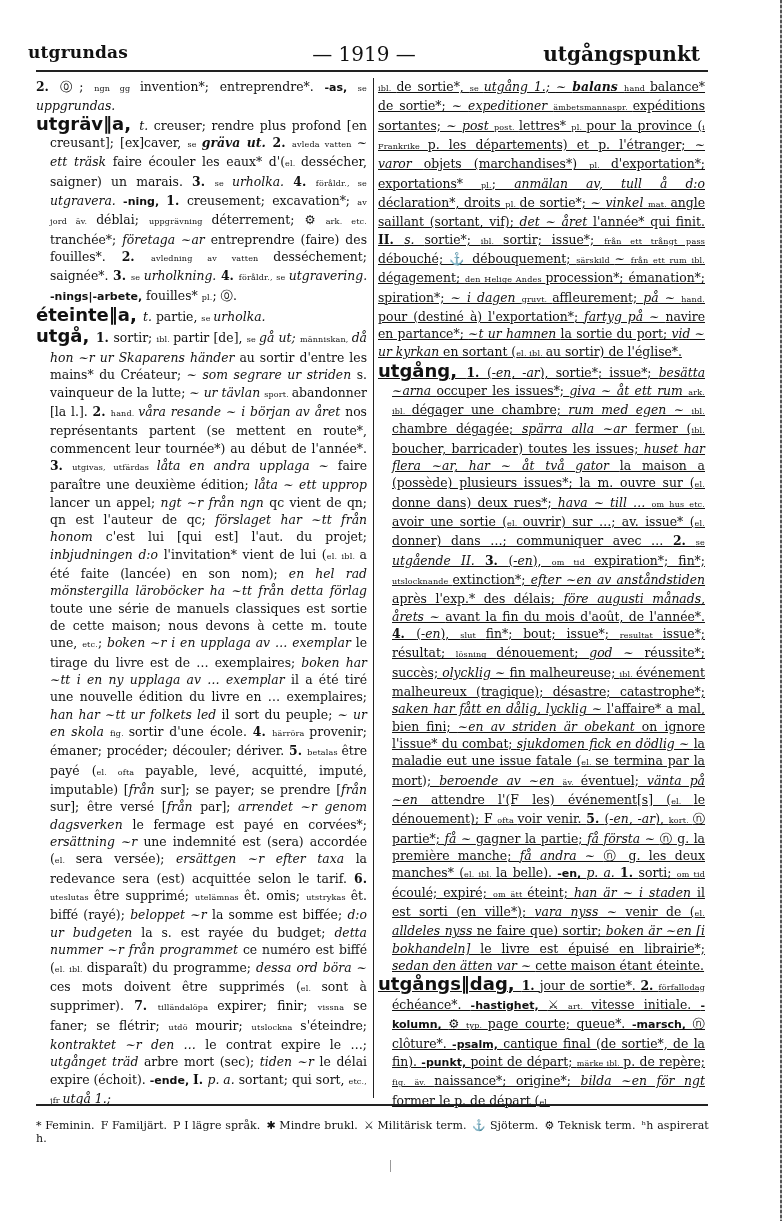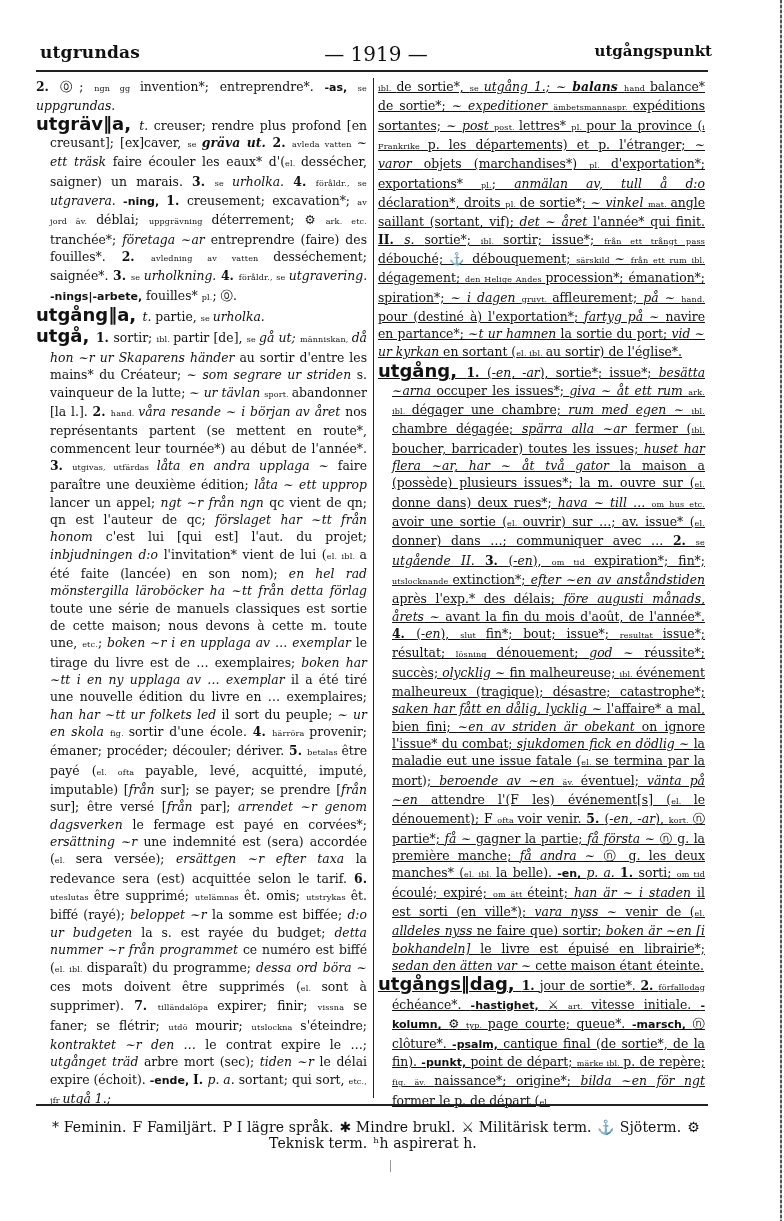--- a/index.html
+++ b/index.html
@@ -1,57 +1,57 @@
 <!DOCTYPE html>
 <html><head>
 <meta charset="utf-8">
 <style>
   html, body { margin: 0; padding: 0; background: #ffffff; }
   body { width: 784px; height: 1221px; position: relative; overflow: hidden;
          font-family: "DejaVu Serif", serif; color: #111; }
   .scan-edge { position: absolute; top: 0; left: 780px; width: 2px; height: 1221px;
                background: repeating-linear-gradient(#555 0 3px, #bbb 3px 5px); }
-  .page-header { position: absolute; top: 40px; left: 40px; width: 672px; height: 30px; }
+  .page-header { position: absolute; top: 40px; left: 28px; width: 672px; height: 30px; }
   .hw-left { position: absolute; left: 0; top: 2px; font-weight: bold; font-size: 17px; letter-spacing: 0.2px; }
   .hw-center { position: absolute; left: 0; right: 0; top: 2px; text-align: center; font-size: 20px; }
-  .hw-right { position: absolute; right: 0; top: 2px; font-weight: bold; font-size: 15px; }
+  .hw-right { position: absolute; right: 0; top: 2px; font-weight: bold; font-size: 20px; }
   .header-rule { position: absolute; top: 70px; left: 36px; width: 672px; height: 2px; background: #222; }
   .col { position: absolute; top: 78px; font-size: 12.4px; line-height: 17.35px; text-align: justify; }
   .col-left { left: 36px; width: 331px; }
   .col-right { left: 378px; width: 327px; text-decoration: underline; }
   .col-divider { position: absolute; top: 78px; left: 373px; width: 1px; height: 1020px; background: #222; }
   .entry { margin: 0; padding-left: 14px; text-indent: -14px; }
   .cont { margin: 0; }
   .hw { font-family: "DejaVu Sans", sans-serif; font-weight: bold; font-size: 18px; }
   .sub { font-family: "DejaVu Sans", sans-serif; font-weight: bold; font-size: 11px; }
   .lbl { font-size: 8px; letter-spacing: 0.2px; }
   .it { font-style: italic; }
   .bi { font-style: italic; font-weight: bold; }
   .num { font-weight: bold; }
   .footer-rule { position: absolute; top: 1104px; left: 36px; width: 672px; height: 2px; background: #222; }
-  .footnote { position: absolute; top: 1119px; left: 36px; width: 680px; font-size: 14px; letter-spacing: 0.1px; text-align: center; }
+  .footnote { position: absolute; top: 1119px; left: 36px; width: 680px; font-size: 11px; letter-spacing: 0.1px; }
   .footnote span { margin-right: 6px; }
   .speck { position: absolute; width: 1px; height: 12px; background: #999; }
 </style>
 </head>
 <body>
 
 <div class="scan-edge"></div>
 
 <div class="page-header">
   <span class="hw-left">utgrundas</span>
   <span class="hw-center">— 1919 —</span>
   <span class="hw-right">utgångspunkt</span>
 </div>
 <div class="header-rule"></div>
 
 <div class="col col-left" id="col-left">
     <p class="cont"><span class="num">2. </span><span>⓪; </span><span class="lbl">ngn gg </span><span>invention*; entreprendre*. </span><span class="sub">-as, </span><span class="lbl">se </span><span class="it">uppgrundas.</span></p>
     <p class="entry"><span class="hw">utgräv‖a, </span><span class="it">t. </span><span>creuser; rendre plus profond [en creusant]; [ex]caver, </span><span class="lbl">se </span><span class="bi">gräva ut. </span><span class="num">2. </span><span class="lbl">avleda vatten </span><span>∼ </span><span class="it">ett träsk </span><span>faire écouler les eaux* d'(</span><span class="lbl">el. </span><span>dessécher, saigner) un marais. </span><span class="num">3. </span><span class="lbl">se </span><span class="it">urholka. </span><span class="num">4. </span><span class="lbl">föråldr., se </span><span class="it">utgravera. </span><span class="sub">-ning, </span><span class="num">1. </span><span>creusement; excavation*; </span><span class="lbl">av jord äv. </span><span>déblai; </span><span class="lbl">uppgrävning </span><span>déterrement; ⚙ </span><span class="lbl">ark. etc. </span><span>tranchée*; </span><span class="it">företaga ∼ar </span><span>entreprendre (faire) des fouilles*. </span><span class="num">2. </span><span class="lbl">avledning av vatten </span><span>desséchement; saignée*. </span><span class="num">3. </span><span class="lbl">se </span><span class="it">urholkning. </span><span class="num">4. </span><span class="lbl">föråldr., se </span><span class="it">utgravering. </span><span class="sub">-nings|-arbete, </span><span>fouilles* </span><span class="lbl">pl.</span><span>; ⓪.</span></p>
-    <p class="entry"><span class="hw">utgång‖a, </span><span class="it">t. </span><span>partie, </span><span class="lbl">se </span><span class="it">urholka.</span></p>
+    <p class="entry"><span class="hw">éteinte‖a, </span><span class="it">t. </span><span>partie, </span><span class="lbl">se </span><span class="it">urholka.</span></p>
     <p class="entry"><span class="hw">utgå, </span><span class="num">1. </span><span>sortir; </span><span class="lbl">ibl. </span><span>partir [de], </span><span class="lbl">se </span><span class="it">gå ut; </span><span class="lbl">människan, </span><span class="it">då hon ∼r ur Skaparens händer </span><span>au sortir d'entre les mains* du Créateur; ∼ </span><span class="it">som segrare ur striden </span><span>s. vainqueur de la lutte; ∼ </span><span class="it">ur tävlan </span><span class="lbl">sport. </span><span>abandonner [la l.]. </span><span class="num">2. </span><span class="lbl">hand. </span><span class="it">våra resande ∼ i början av året </span><span>nos représentants partent (se mettent en route*, commencent leur tournée*) au début de l'année*. </span><span class="num">3. </span><span class="lbl">utgivas, utfärdas </span><span class="it">låta en andra upplaga ∼ </span><span>faire paraître une deuxième édition; </span><span class="it">låta ∼ ett upprop </span><span>lancer un appel; </span><span class="it">ngt ∼r från ngn </span><span>qc vient de qn; qn est l'auteur de qc; </span><span class="it">förslaget har ∼tt från honom </span><span>c'est lui [qui est] l'aut. du projet; </span><span class="it">inbjudningen d:o </span><span>l'invitation* vient de lui (</span><span class="lbl">el. ibl. </span><span>a été faite (lancée) en son nom); </span><span class="it">en hel rad mönstergilla läroböcker ha ∼tt från detta förlag </span><span>toute une série de manuels classiques est sortie de cette maison; nous devons à cette m. toute une, </span><span class="lbl">etc.</span><span>; </span><span class="it">boken ∼r i en upplaga av … exemplar </span><span>le tirage du livre est de … exemplaires; </span><span class="it">boken har ∼tt i en ny upplaga av … exemplar </span><span>il a été tiré une nouvelle édition du livre en … exemplaires; </span><span class="it">han har ∼tt ur folkets led </span><span>il sort du peuple; ∼ </span><span class="it">ur en skola </span><span class="lbl">fig. </span><span>sortir d'une école. </span><span class="num">4. </span><span class="lbl">härröra </span><span>provenir; émaner; procéder; découler; dériver. </span><span class="num">5. </span><span class="lbl">betalas </span><span>être payé (</span><span class="lbl">el. ofta </span><span>payable, levé, acquitté, imputé, imputable) [</span><span class="it">från </span><span>sur]; se payer; se prendre [</span><span class="it">från </span><span>sur]; être versé [</span><span class="it">från </span><span>par]; </span><span class="it">arrendet ∼r genom dagsverken </span><span>le fermage est payé en corvées*; </span><span class="it">ersättning ∼r </span><span>une indemnité est (sera) accordée (</span><span class="lbl">el. </span><span>sera versée); </span><span class="it">ersättgen ∼r efter taxa </span><span>la redevance sera (est) acquittée selon le tarif. </span><span class="num">6. </span><span class="lbl">uteslutas </span><span>être supprimé; </span><span class="lbl">utelämnas </span><span>êt. omis; </span><span class="lbl">utstrykas </span><span>êt. biffé (rayé); </span><span class="it">beloppet ∼r </span><span>la somme est biffée; </span><span class="it">d:o ur budgeten </span><span>la s. est rayée du budget; </span><span class="it">detta nummer ∼r från programmet </span><span>ce numéro est biffé (</span><span class="lbl">el. ibl. </span><span>disparaît) du programme; </span><span class="it">dessa ord böra ∼ </span><span>ces mots doivent être supprimés (</span><span class="lbl">el. </span><span>sont à supprimer). </span><span class="num">7. </span><span class="lbl">tilländalöpa </span><span>expirer; finir; </span><span class="lbl">vissna </span><span>se faner; se flétrir; </span><span class="lbl">utdö </span><span>mourir; </span><span class="lbl">utslockna </span><span>s'éteindre; </span><span class="it">kontraktet ∼r den … </span><span>le contrat expire le …; </span><span class="it">utgånget träd </span><span>arbre mort (sec); </span><span class="it">tiden ∼r </span><span>le délai expire (échoit). </span><span class="sub">-ende, </span><span class="num">I. </span><span class="it">p. a. </span><span>sortant; qui sort, </span><span class="lbl">etc., jfr </span><span class="it">utgå 1.;</span></p>
   </div>
 <div class="col-divider"></div>
 <div class="col col-right" id="col-right">
     <p class="cont"><span class="lbl">ibl. </span><span>de sortie*, </span><span class="lbl">se </span><span class="it">utgång 1.; </span><span>∼ </span><span class="bi">balans </span><span class="lbl">hand </span><span>balance* de sortie*; ∼ </span><span class="it">expeditioner </span><span class="lbl">ämbetsmannaspr. </span><span>expéditions sortantes; ∼ </span><span class="it">post </span><span class="lbl">post. </span><span>lettres* </span><span class="lbl">pl. </span><span>pour la province (</span><span class="lbl">i Frankrike </span><span>p. les départements) et p. l'étranger; ∼ </span><span class="it">varor </span><span>objets (marchandises*) </span><span class="lbl">pl. </span><span>d'exportation*; exportations* </span><span class="lbl">pl.</span><span>; </span><span class="it">anmälan av, tull å d:o </span><span>déclaration*, droits </span><span class="lbl">pl. </span><span>de sortie*; ∼ </span><span class="it">vinkel </span><span class="lbl">mat. </span><span>angle saillant (sortant, vif); </span><span class="it">det ∼ året </span><span>l'année* qui finit. </span><span class="num">II. </span><span class="it">s. </span><span>sortie*; </span><span class="lbl">ibl. </span><span>sortir; issue*; </span><span class="lbl">från ett trångt pass </span><span>débouché; ⚓ débouquement; </span><span class="lbl">särskild </span><span>∼ </span><span class="lbl">från ett rum ibl. </span><span>dégagement; </span><span class="lbl">den Helige Andes </span><span>procession*; émanation*; spiration*; ∼ </span><span class="it">i dagen </span><span class="lbl">gruvt. </span><span>affleurement; </span><span class="it">på ∼ </span><span class="lbl">hand. </span><span>pour (destiné à) l'exportation*; </span><span class="it">fartyg på ∼ </span><span>navire en partance*; </span><span class="it">∼t ur hamnen </span><span>la sortie du port; </span><span class="it">vid ∼ ur kyrkan </span><span>en sortant (</span><span class="lbl">el. ibl. </span><span>au sortir) de l'église*.</span></p>
     <p class="entry"><span class="hw">utgång, </span><span class="num">1. </span><span>(</span><span class="it">-en, -ar</span><span>), sortie*; issue*; </span><span class="it">besätta ∼arna </span><span>occuper les issues*; </span><span class="it">giva ∼ åt ett rum </span><span class="lbl">ark. ibl. </span><span>dégager une chambre; </span><span class="it">rum med egen ∼ </span><span class="lbl">ibl. </span><span>chambre dégagée; </span><span class="it">spärra alla ∼ar </span><span>fermer (</span><span class="lbl">ibl. </span><span>boucher, barricader) toutes les issues; </span><span class="it">huset har flera ∼ar, har ∼ åt två gator </span><span>la maison a (possède) plusieurs issues*; la m. ouvre sur (</span><span class="lbl">el. </span><span>donne dans) deux rues*; </span><span class="it">hava ∼ till … </span><span class="lbl">om hus etc. </span><span>avoir une sortie (</span><span class="lbl">el. </span><span>ouvrir) sur …; av. issue* (</span><span class="lbl">el. </span><span>donner) dans …; communiquer avec … </span><span class="num">2. </span><span class="lbl">se </span><span class="it">utgående II. </span><span class="num">3. </span><span>(</span><span class="it">-en</span><span>), </span><span class="lbl">om tid </span><span>expiration*; fin*; </span><span class="lbl">utslocknande </span><span>extinction*; </span><span class="it">efter ∼en av anståndstiden </span><span>après l'exp.* des délais; </span><span class="it">före augusti månads, årets ∼ </span><span>avant la fin du mois d'août, de l'année*. </span><span class="num">4. </span><span>(</span><span class="it">-en</span><span>), </span><span class="lbl">slut </span><span>fin*; bout; issue*; </span><span class="lbl">resultat </span><span>issue*; résultat; </span><span class="lbl">lösning </span><span>dénouement; </span><span class="it">god ∼ </span><span>réussite*; succès; </span><span class="it">olycklig ∼ </span><span>fin malheureuse; </span><span class="lbl">ibl. </span><span>événement malheureux (tragique); désastre; catastrophe*; </span><span class="it">saken har fått en dålig, lycklig ∼ </span><span>l'affaire* a mal, bien fini; </span><span class="it">∼en av striden är obekant </span><span>on ignore l'issue* du combat; </span><span class="it">sjukdomen fick en dödlig ∼ </span><span>la maladie eut une issue fatale (</span><span class="lbl">el. </span><span>se termina par la mort); </span><span class="it">beroende av ∼en </span><span class="lbl">äv. </span><span>éventuel; </span><span class="it">vänta på ∼en </span><span>attendre l'(F les) événement[s] (</span><span class="lbl">el. </span><span>le dénouement); F </span><span class="lbl">ofta </span><span>voir venir. </span><span class="num">5. </span><span>(</span><span class="it">-en, -ar</span><span>), </span><span class="lbl">kort. </span><span>ⓝ partie*; </span><span class="it">få ∼ </span><span>gagner la partie; </span><span class="it">få första ∼ </span><span>ⓝ g. la première manche; </span><span class="it">få andra ∼ </span><span>ⓝ g. les deux manches* (</span><span class="lbl">el. ibl. </span><span>la belle). </span><span class="sub">-en, </span><span class="it">p. a. </span><span class="num">1. </span><span>sorti; </span><span class="lbl">om tid </span><span>écoulé; expiré; </span><span class="lbl">om ätt </span><span>éteint; </span><span class="it">han är ∼ i staden </span><span>il est sorti (en ville*); </span><span class="it">vara nyss ∼ </span><span>venir de (</span><span class="lbl">el. </span><span class="it">alldeles nyss </span><span>ne faire que) sortir; </span><span class="it">boken är ∼en [i bokhandeln] </span><span>le livre est épuisé en librairie*; </span><span class="it">sedan den ätten var ∼ </span><span>cette maison étant éteinte.</span></p>
     <p class="entry"><span class="hw">utgångs‖dag, </span><span class="num">1. </span><span>jour de sortie*. </span><span class="num">2. </span><span class="lbl">förfallodag </span><span>échéance*. </span><span class="sub">-hastighet, </span><span>⚔ </span><span class="lbl">art. </span><span>vitesse initiale. </span><span class="sub">-kolumn, </span><span>⚙ </span><span class="lbl">typ. </span><span>page courte; queue*. </span><span class="sub">-marsch, </span><span>ⓝ clôture*. </span><span class="sub">-psalm, </span><span>cantique final (de sortie*, de la fin). </span><span class="sub">-punkt, </span><span>point de départ; </span><span class="lbl">märke ibl. </span><span>p. de repère; </span><span class="lbl">fig. äv. </span><span>naissance*; origine*; </span><span class="it">bilda ∼en för ngt </span><span>former le p. de départ (</span><span class="lbl">el.</span></p>
   </div>
 
 <div class="footer-rule"></div>

